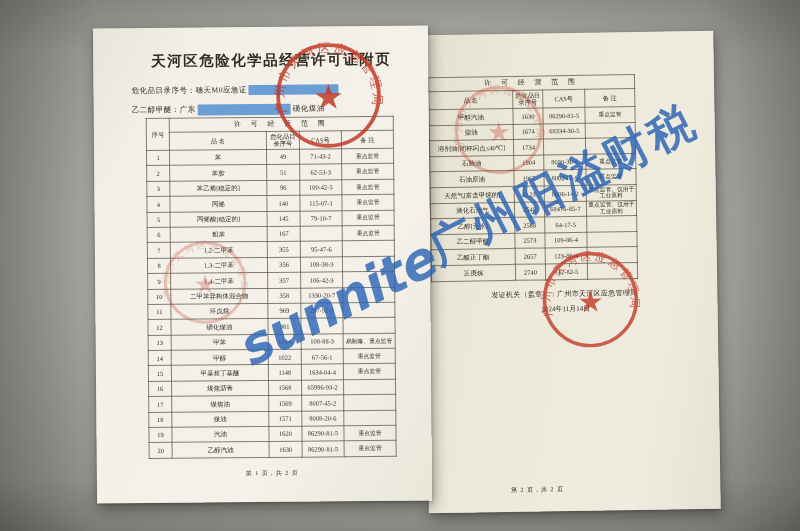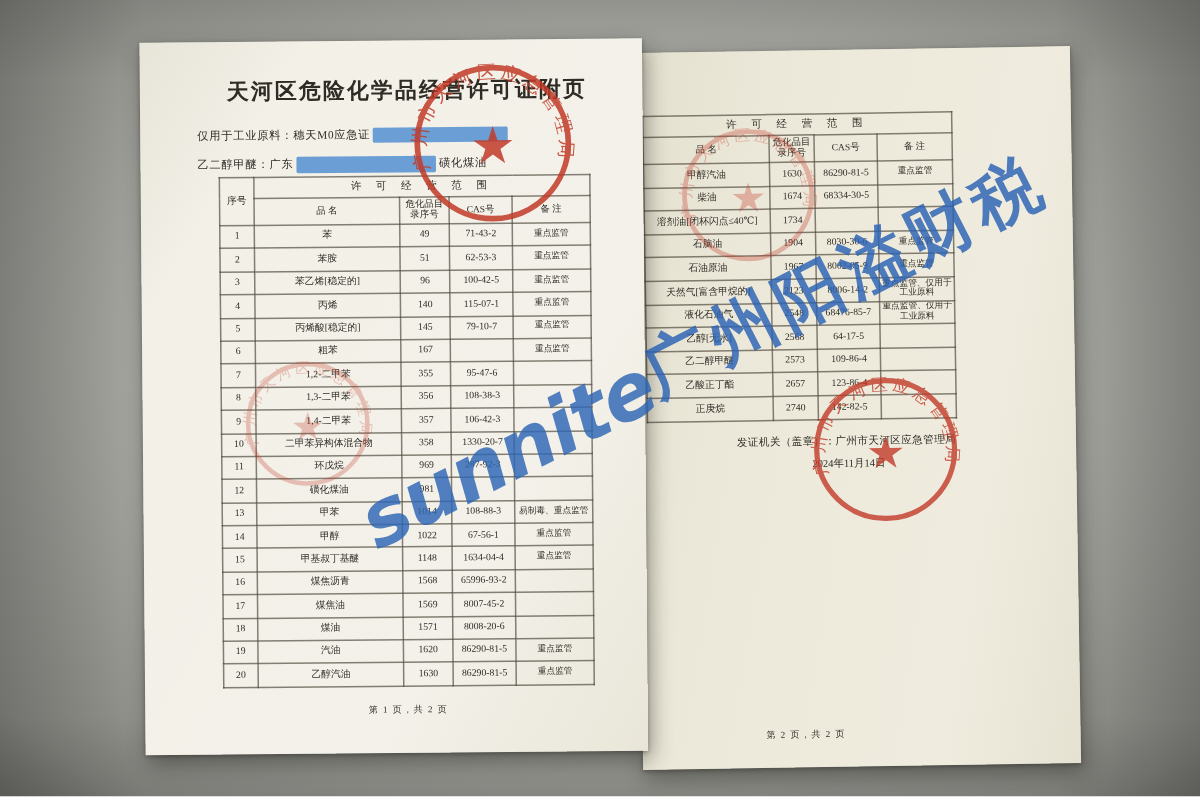--- a/index.html
+++ b/index.html
@@ -164,21 +164,21 @@
         <circle cx="60" cy="60" r="53" fill="none" stroke="#c23a28" stroke-width="4"></circle>
         <text font-size="13" fill="#c23a28" letter-spacing="3"><textPath href="#arc4">广州市天河区应急管理局</textPath></text>
         <text x="60" y="74" text-anchor="middle" font-size="34" fill="#c23a28">★</text>
       </svg>
     </div>
   </div>
 
   <div class="page page1">
     <div class="p1-title">天河区危险化学品经营许可证附页</div>
     <div class="meta meta1">
-      <span>仅用于工业原料：</span><span>穗天M0应急证</span><span class="redact r1"></span>
+      <span>危化品目录序号：</span><span>穗天M0应急证</span><span class="redact r1"></span>
     </div>
     <div class="meta meta2">
       <span>乙二醇甲醚：</span><span>广东</span><span class="redact r2"></span><span>磺化煤油</span>
     </div>
 
     <table class="t1">
       <colgroup>
           <col style="width:23px">
           <col style="width:97px">
           <col style="width:33px">

